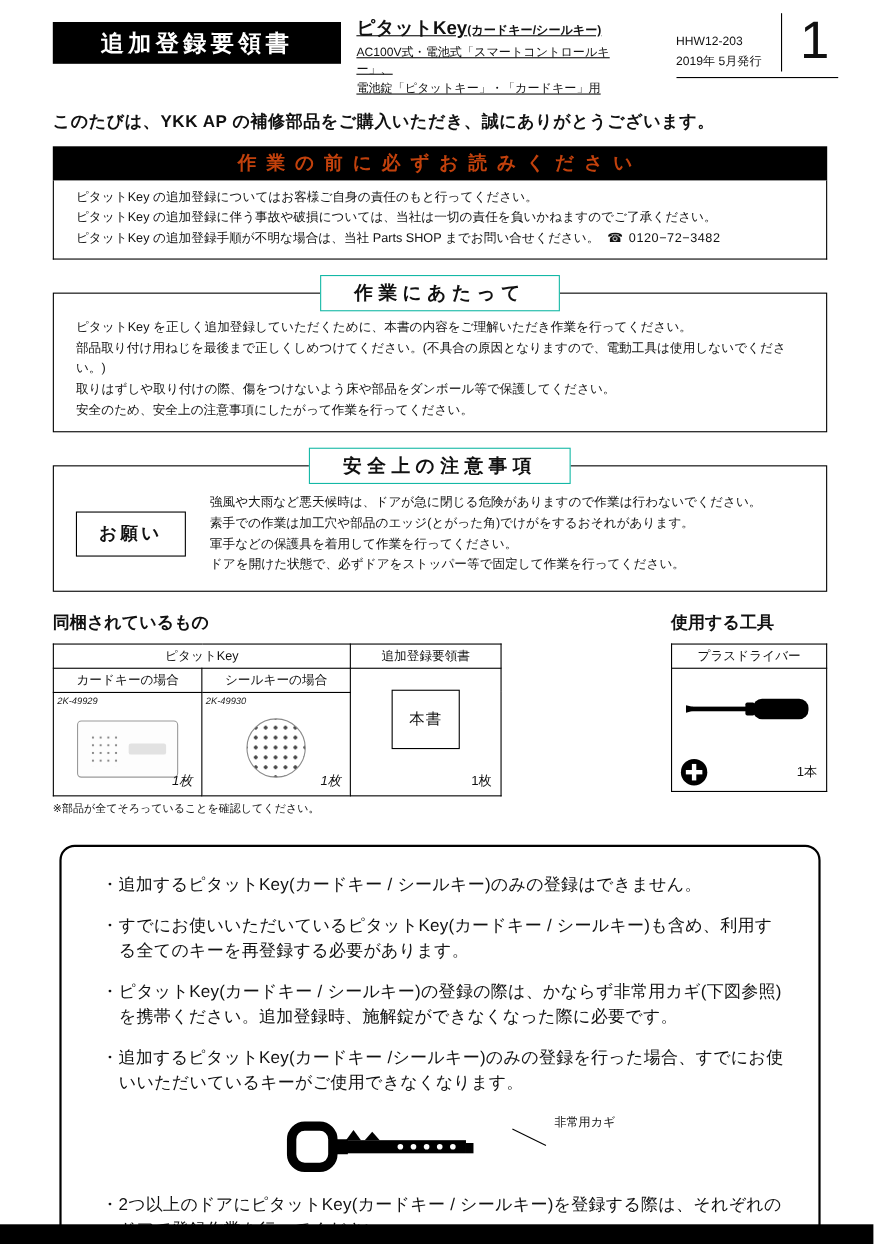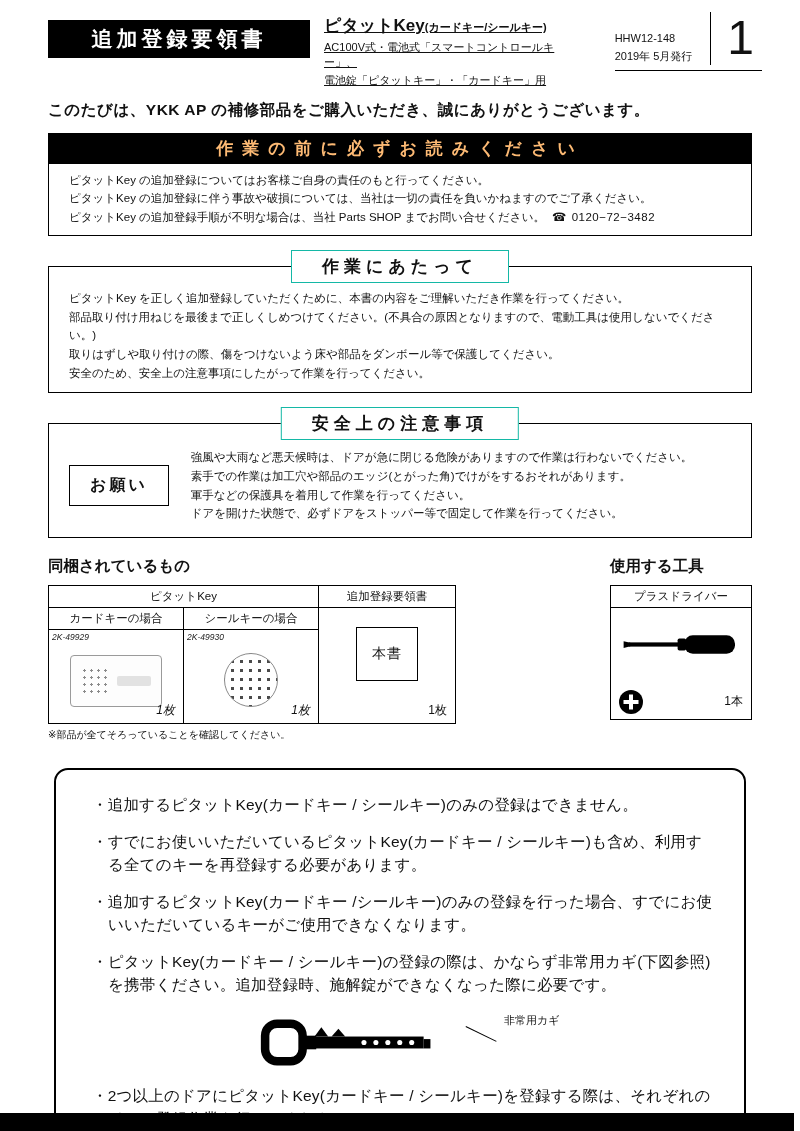--- a/index.html
+++ b/index.html
@@ -33,21 +33,21 @@
     border-bottom: 1px solid #000; padding-bottom: 5px; margin-top:-8px;
   }
   .doc-meta { font-size: 11px; line-height:1.6; margin-top: 18px; text-align:left; padding-right: 18px; }
   .page-num { font-size: 48px; line-height: 1.1; border-left: 1px solid #000; padding: 0 8px 0 16px; }
 
   .greeting { font-size: 15.5px; font-weight: bold; padding: 12px 48px 0 48px; letter-spacing:0.5px; }
 
   
   .read-first { margin: 12px 48px 0; }
   .banner {
-    background:#000; color:#fdba74; text-align:center;
+    background:#000; color:#c2410c; text-align:center;
     font-size:17px; font-weight:bold; letter-spacing: 9px; padding: 4px 0;
   }
   .box1-body { border:1px solid #000; border-top:none; padding: 7px 20px 9px; font-size: 11.5px; line-height: 1.6; }
   .phone-icon { font-weight:bold; margin-left:4px; }
   .phone-number { margin-left:2px; letter-spacing:0.5px; }
 
   
   .titled-box { position:relative; border:1px solid #000; margin: 30px 48px 0; padding: 22px 20px 10px; }
   .box-title {
     position:absolute; top:-17px; left:50%; transform:translateX(-50%);
@@ -136,21 +136,21 @@
     <div class="doc-title-box">追加登録要領書</div>
     <div class="product-info">
       <div class="product-title-row">
         <span class="product-title">ピタットKey</span><span class="product-title-sub">(カードキー/シールキー)</span>
       </div>
       <div class="product-line">AC100V式・電池式「スマートコントロールキー」、</div>
       <div class="product-line">電池錠「ピタットキー」・「カードキー」用</div>
     </div>
     <div class="header-right">
       <div class="doc-meta">
-        <div>HHW12-148</div>
+        <div>HHW12-203</div>
         <div>2019年 5月発行</div>
       </div>
       <div class="page-num">1</div>
     </div>
   </div>
 
   <div class="greeting">このたびは、YKK AP の補修部品をご購入いただき、誠にありがとうございます。</div>
 
   <div class="read-first">
     <div class="banner">作業の前に必ずお読みください</div>
@@ -252,22 +252,22 @@
           </td>
         </tr>
       </tbody>
         </table>
     </div>
   </div>
 
   <div class="notes-box">
     <div class="bullet">・追加するピタットKey(カードキー / シールキー)のみの登録はできません。</div>
     <div class="bullet">・すでにお使いいただいているピタットKey(カードキー / シールキー)も含め、利用する全てのキーを再登録する必要があります。</div>
+    <div class="bullet">・ピタットKey(カードキー / シールキー)の登録の際は、かならず非常用カギ(下図参照)を携帯ください。追加登録時、施解錠ができなくなった際に必要です。</div>
     <div class="bullet">・追加するピタットKey(カードキー /シールキー)のみの登録を行った場合、すでにお使いいただいているキーがご使用できなくなります。</div>
-    <div class="bullet">・ピタットKey(カードキー / シールキー)の登録の際は、かならず非常用カギ(下図参照)を携帯ください。追加登録時、施解錠ができなくなった際に必要です。</div>
 
     <div class="key-figure">
       <svg class="key-svg" viewBox="0 0 230 64" width="196" height="55" aria-hidden="true">
         <rect x="6" y="10" width="44" height="44" rx="14" fill="none" stroke="#000" stroke-width="10"></rect>
         <rect x="50" y="24" width="16" height="16" fill="#000"></rect>
         <rect x="64" y="25" width="128" height="14" fill="#000"></rect>
         <polygon points="64,25 72,14 80,25" fill="#000"></polygon>
         <polygon points="84,25 92,16 100,25" fill="#000"></polygon>
         <circle cx="122" cy="32" r="3" fill="#fff"></circle>
         <circle cx="136" cy="32" r="3" fill="#fff"></circle>

